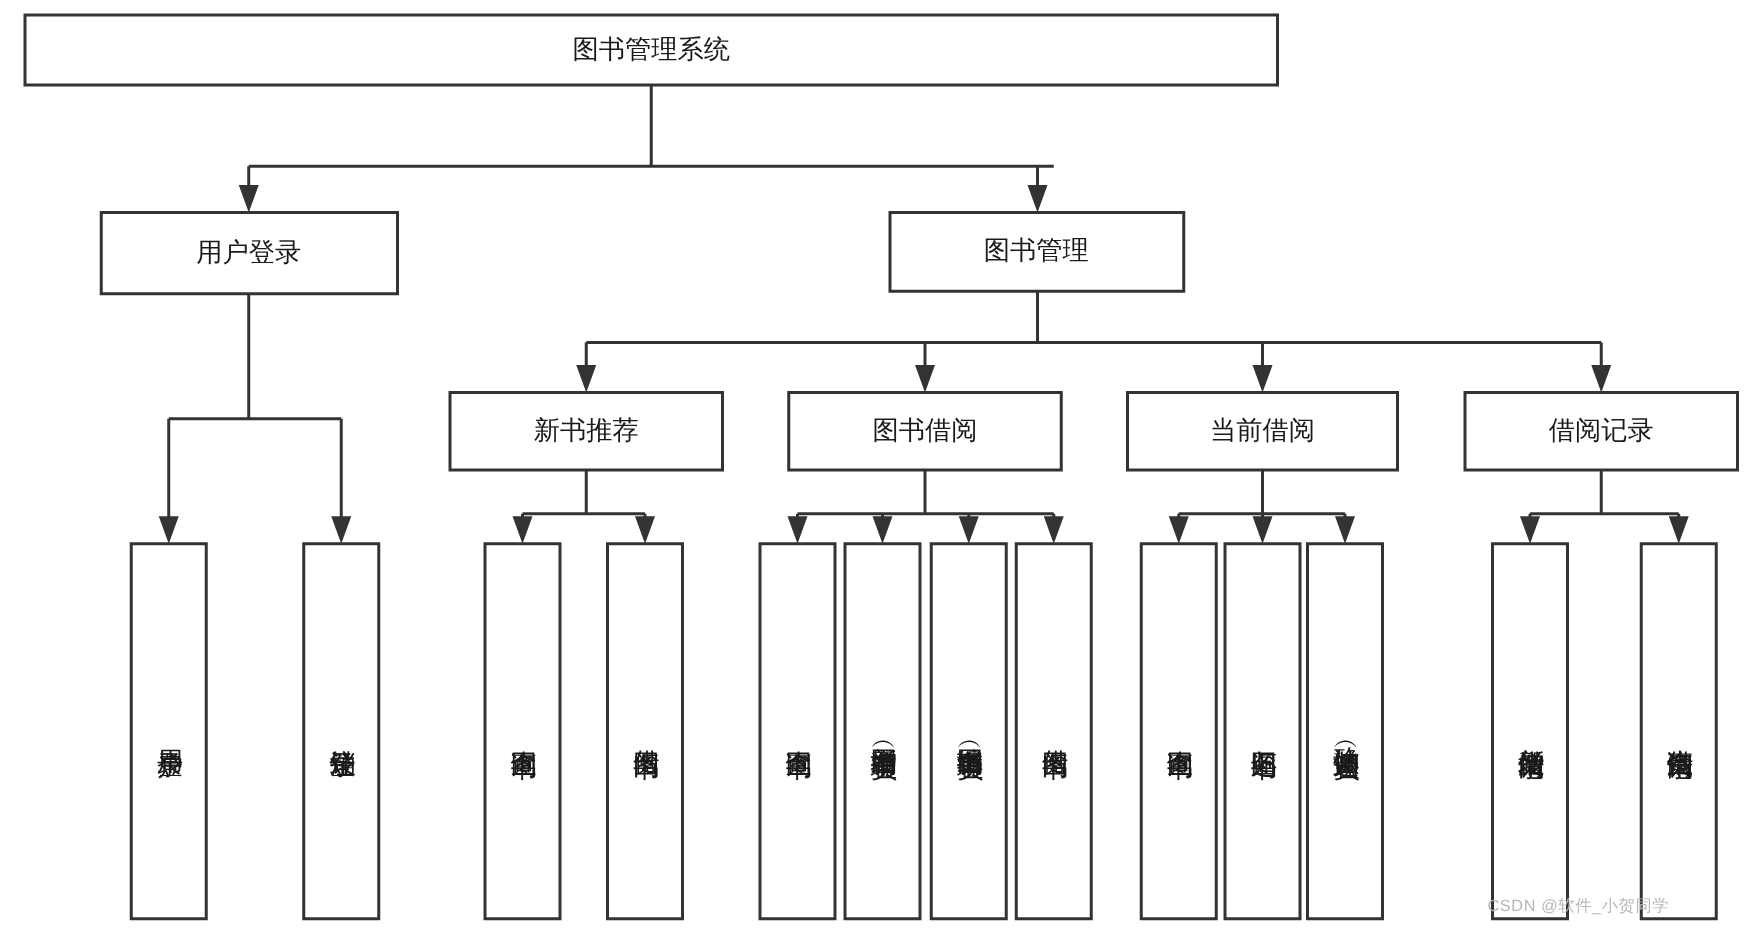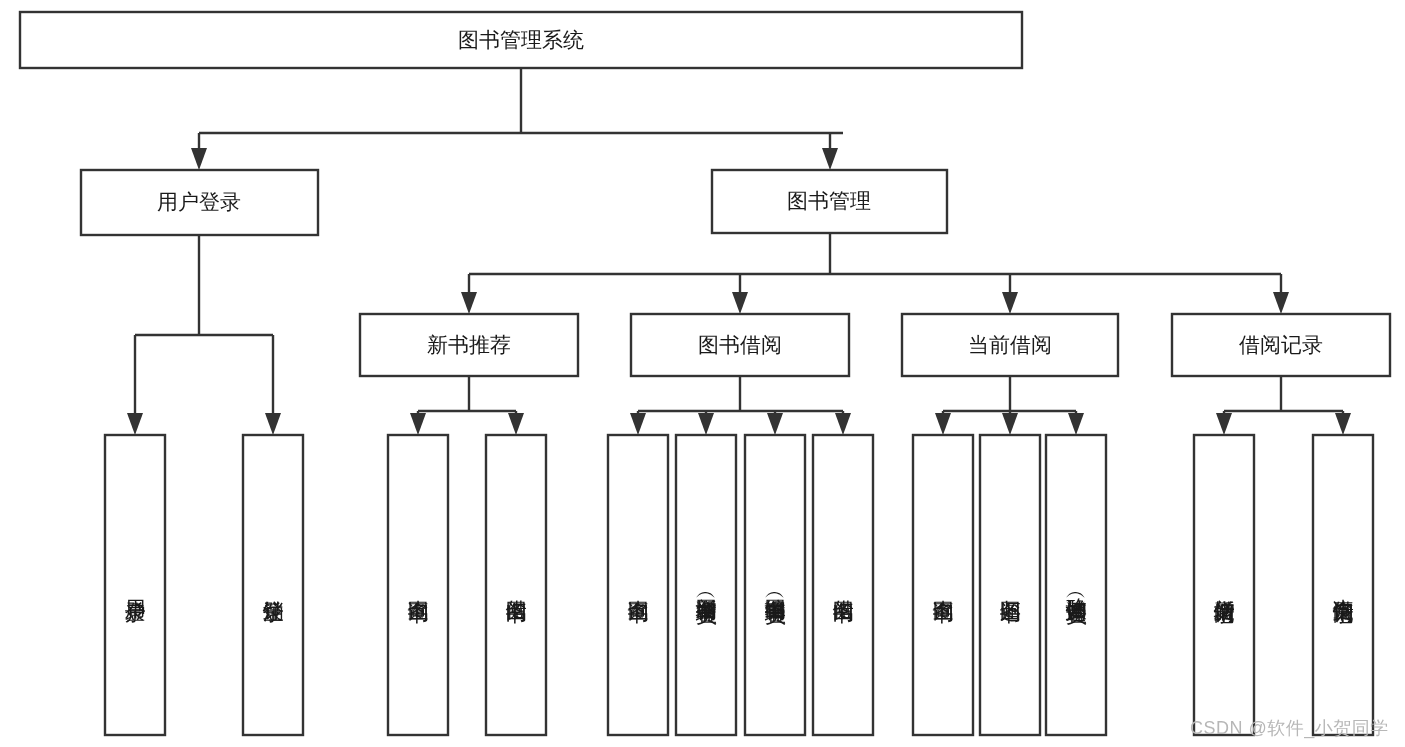--- a/index.html
+++ b/index.html
@@ -61,21 +61,21 @@
     line-height: 1.06;
     writing-mode: vertical-rl;
     text-orientation: upright;
     letter-spacing: 1px;
     pointer-events: none;
     white-space: nowrap;
   }
   .watermark {
     position: absolute;
     font-family: "Liberation Sans", "DejaVu Sans", sans-serif;
-    font-size: 18px;
+    font-size: 13px;
     color: #b7b7b7;
     letter-spacing: 0.5px;
     white-space: nowrap;
     text-align: right;
   }
 </style>
 </head>
 <body>
 
 <div id="diagram-root">

